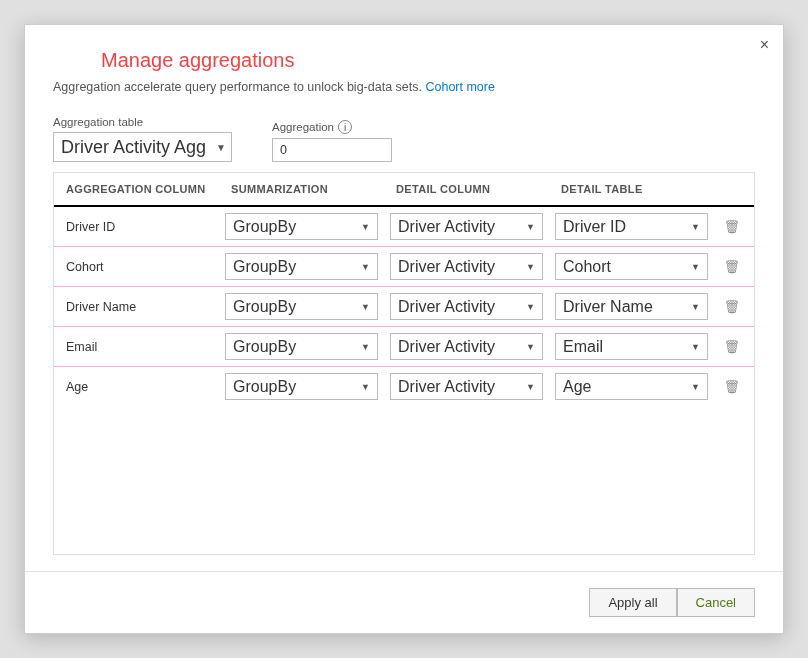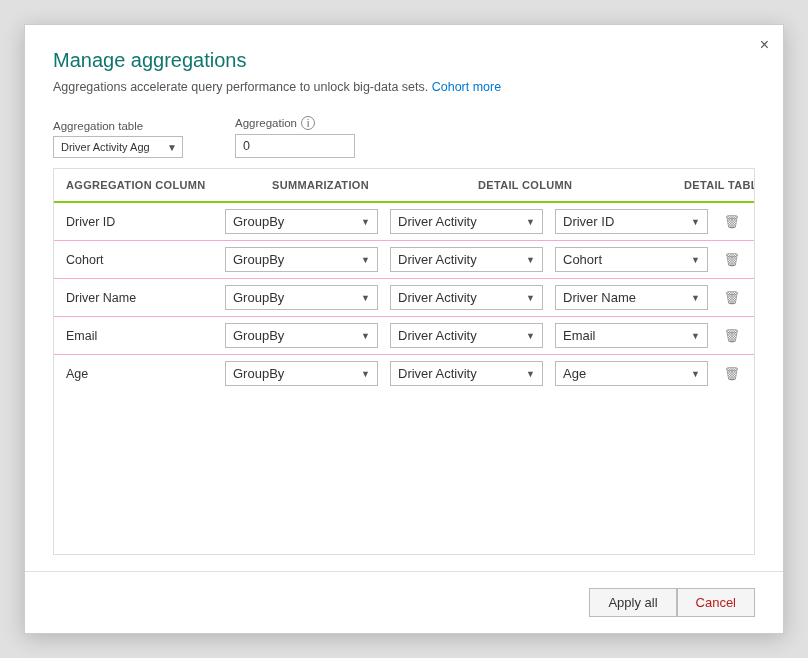--- a/index.html
+++ b/index.html
@@ -33,36 +33,37 @@
       cursor: pointer;
       color: #555;
       line-height: 1;
     }
     .dialog-header {
       padding: 24px 28px 10px 28px;
     }
     .dialog-title {
       font-size: 20px;
       font-weight: 400;
-      color: #0f766e;
+      color: #ef4444;
       margin-bottom: 8px;
+      margin-left: 48px;
     }
     .dialog-subtitle {
       font-size: 12.5px;
       color: #555;
     }
     .dialog-subtitle a {
       color: #0078d4;
       text-decoration: none;
     }
     .controls-row {
       padding: 12px 28px 10px 28px;
       display: flex;
       align-items: flex-end;
-      gap: 52px;
+      gap: 40px;
     }
     .control-group {
       display: flex;
       flex-direction: column;
       gap: 4px;
     }
     .control-label {
       font-size: 11.5px;
       color: #555;
       display: flex;
@@ -85,21 +86,21 @@
       position: relative;
       display: inline-flex;
       align-items: center;
     }
     .select-wrapper select {
       appearance: none;
       -webkit-appearance: none;
       padding: 4px 22px 4px 7px;
       border: 1px solid #bbb;
       background: #fff;
-      font-size: 11px;
+      font-size: 18px;
       color: #333;
       cursor: pointer;
       min-width: 130px;
     }
     .select-wrapper .chevron {
       position: absolute;
       right: 6px;
       pointer-events: none;
       font-size: 10px;
       color: #555;
@@ -116,23 +117,22 @@
       margin: 0 28px;
       border: 1px solid #ddd;
       overflow: hidden;
       display: flex;
       flex-direction: column;
     }
     .table-header {
       display: grid;
       grid-template-columns: 165px 165px 165px 165px 36px;
       background: #fff;
-      border-bottom: 2px solid #84cc16;
+      border-bottom: 2px solid #000000;
       padding: 0;
-      gap: 41px;
     }
     .th {
       padding: 10px 12px;
       font-size: 11px;
       font-weight: 700;
       color: #555;
       letter-spacing: 0.03em;
       text-transform: uppercase;
     }
     .table-body {
@@ -157,21 +157,21 @@
     .td-select {
       padding: 6px 6px;
     }
     .td-select select {
       width: 100%;
       appearance: none;
       -webkit-appearance: none;
       padding: 4px 20px 4px 7px;
       border: 1px solid #bbb;
       background: #fff;
-      font-size: 13px;
+      font-size: 16px;
       color: #333;
       cursor: pointer;
     }
     .td-select-wrap {
       position: relative;
     }
     .td-select-wrap .chevron {
       position: absolute;
       right: 8px;
       top: 50%;
@@ -201,37 +201,37 @@
       gap: 0;
       border-top: 1px solid #e0e0e0;
       margin-top: 16px;
     }
     .btn {
       padding: 6px 18px;
       font-size: 13px;
       cursor: pointer;
       border: 1px solid #bbb;
       background: #f5f5f5;
-      color: #b91c1c;
+      color: #4d7c0f;
     }
     .btn-primary {
       background: #f5f5f5;
       color: #333;
     }
   </style>
 </head>
 <body>
 
 <div class="dialog">
   <button class="dialog-close">×</button>
 
   <div class="dialog-header">
     <div class="dialog-title">Manage aggregations</div>
     <div class="dialog-subtitle">
-      <span>Aggregations accelerate query performance to unlock big-data sets.</span>
+      <span>Aggregation accelerate query performance to unlock big-data sets.</span>
       <a href="#">Cohort more</a>
     </div>
   </div>
 
   <div class="controls-row">
     <div class="control-group">
       <div class="control-label">
         <span>Aggregation table</span>
       </div>
       <div class="select-wrapper">

